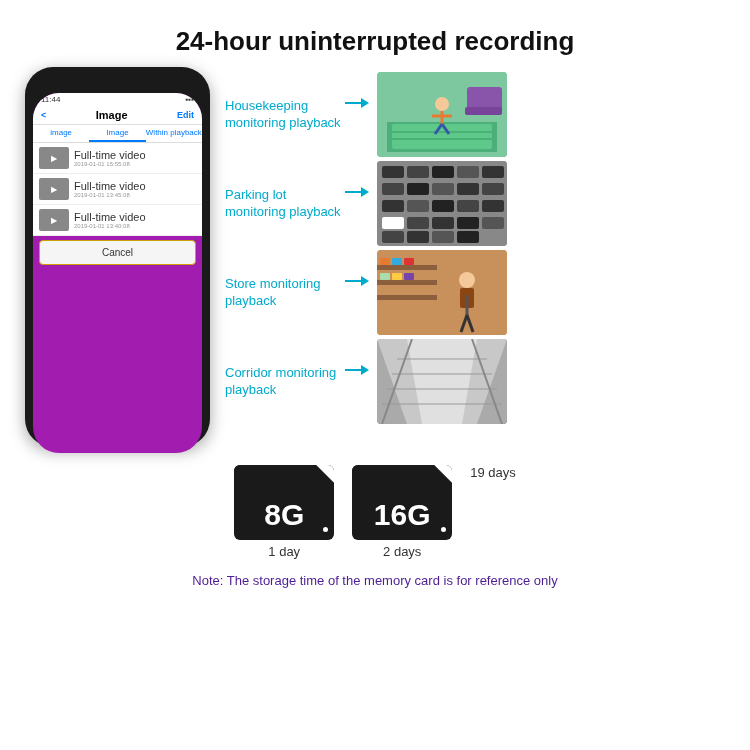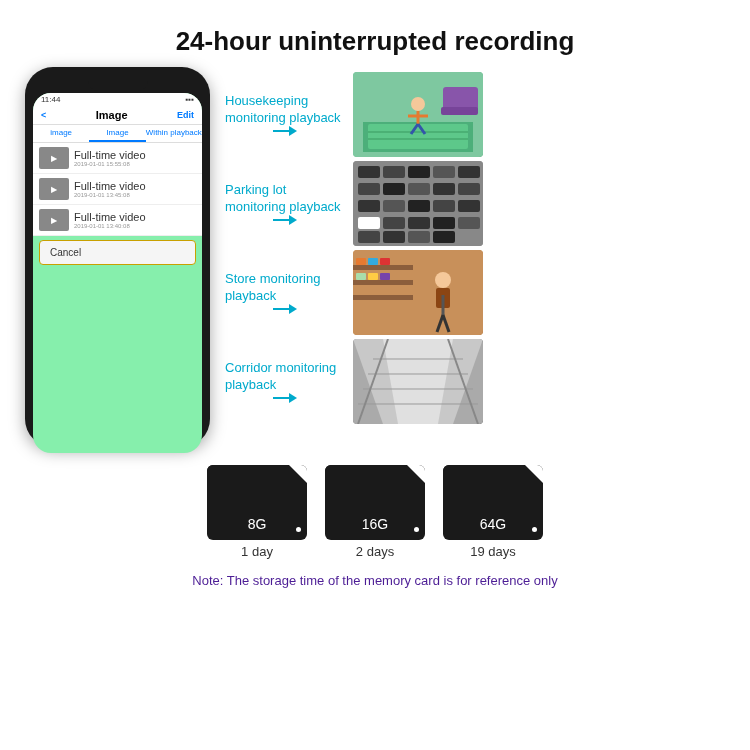--- a/index.html
+++ b/index.html
@@ -50,22 +50,22 @@
     .phone-notch {
       width: 60px;
       height: 14px;
       background: #1a1a1a;
       border-radius: 0 0 10px 10px;
       margin: 0 auto 2px;
       position: relative;
       z-index: 2;
     }
     .phone-screen {
-      background: #86efac;
-      border-radius: 18px;
+      background: #a21caf;
+      border-radius: 26px;
       height: 100%;
       overflow: hidden;
       position: relative;
     }
     .phone-status-bar {
       background: #fff;
       display: flex;
       justify-content: space-between;
       align-items: center;
       padding: 2px 8px;
@@ -142,21 +142,21 @@
       padding: 5px 10px;
       font-size: 10px;
       color: #333;
       text-align: center;
       border-bottom: 1px solid #f0f0f0;
     }
     .phone-cancel-btn {
       background: #f5f5f5;
       padding: 6px 10px;
       font-size: 10px;
-      text-align: left;
+      text-align: center;
       color: #333;
       border: 1px solid #c8a000;
       margin: 4px 6px 0;
       border-radius: 4px;
     }
 
     
     .monitoring-col {
       flex: 1;
       display: flex;
@@ -270,22 +270,22 @@
       content: '';
       position: absolute;
       top: 0; right: 0;
       width: 18px;
       height: 18px;
       background: #fff;
       clip-path: polygon(0 0, 100% 100%, 100% 0);
       border-radius: 0 6px 0 0;
     }
     .sd-card-label {
-      font-size: 14px;
-      font-weight: normal;
+      font-size: 30px;
+      font-weight: bold;
       color: #fff;
       margin-top: 40px;
     }
     .sd-dot {
       width: 5px;
       height: 5px;
       background: #fff;
       border-radius: 50%;
       position: absolute;
       right: 6px;
@@ -299,23 +299,23 @@
     .note {
       font-size: 13px;
       color: #4c1d95;
       text-align: center;
       margin-top: 6px;
     }
 
     
     .label-arrow-group {
       display: flex;
-      flex-direction: column;
-      justify-content: center;
-      align-items: center;
+      flex-direction: row;
+      justify-content: center;
+      align-items: flex-start;
     }
     .connector-line {
       display: flex;
       align-items: center;
     }
     .line-h {
       height: 2px;
       width: 16px;
       background: #00aacc;
     }
@@ -539,24 +539,20 @@
     <div class="storage-card-wrap">
       <div class="sd-card">
         <span class="sd-card-label">16G</span>
         <div class="sd-dot"></div>
       </div>
       <span class="card-days">2 days</span>
     </div>
 
 
     <div class="storage-card-wrap">
-      <div class="sd-card">
-        <span class="sd-card-label">64G</span>
-        <div class="sd-dot"></div>
-      </div>
       <span class="card-days">19 days</span>
     </div>
 
 
   </div>
 
   <div class="note">Note: The storage time of the memory card is for reference only</div>
 </div>
 
 </body></html>

